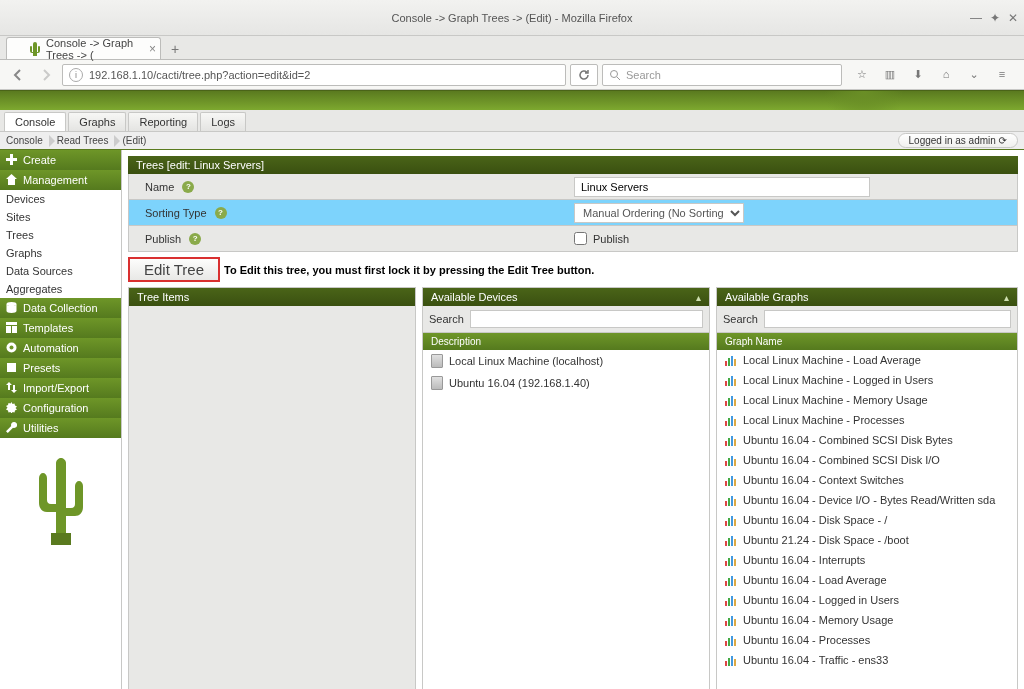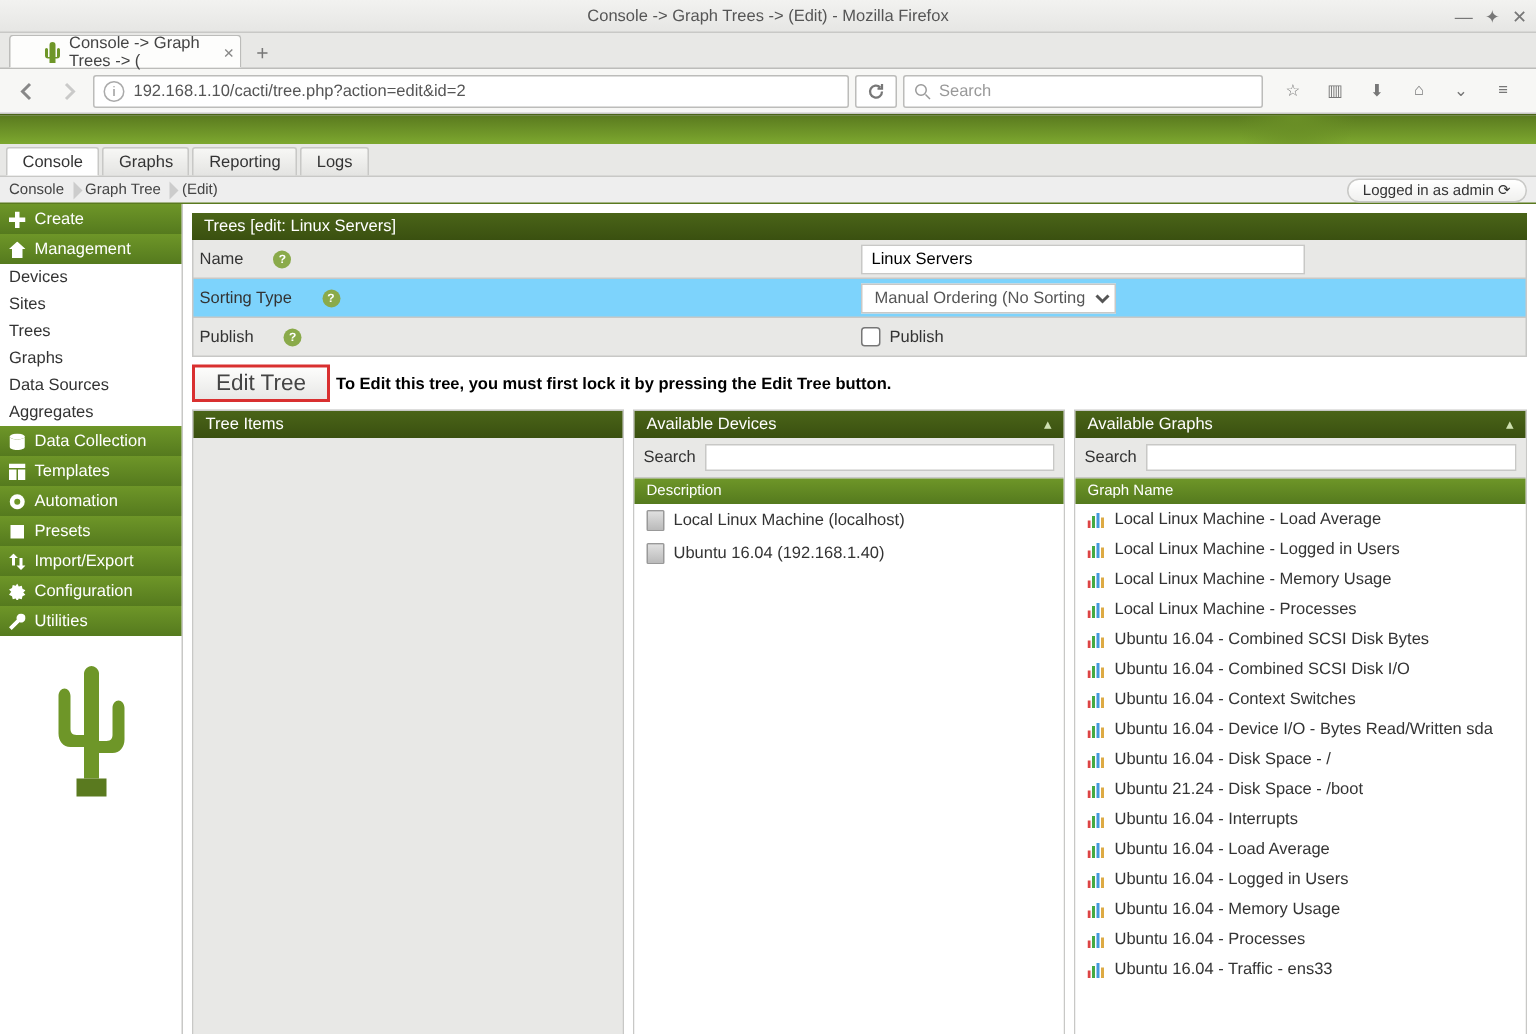--- a/index.html
+++ b/index.html
@@ -1,18 +1,18 @@
 <!DOCTYPE html>
 <html><head>
 <meta charset="utf-8">
 <style>
 *{box-sizing:border-box;margin:0;padding:0;font-family:Arial,Helvetica,sans-serif}
 body{background:#e8e8e6;font-size:11px;color:#333;overflow:hidden}
 
-.titlebar{height:22px;background:linear-gradient(#f2f2f0,#e6e6e4);border-bottom:1px solid #c8c8c6;display:flex;align-items:center;justify-content:center;position:relative}
+.titlebar{height:36px;background:linear-gradient(#f2f2f0,#e6e6e4);border-bottom:1px solid #c8c8c6;display:flex;align-items:center;justify-content:center;position:relative}
 .titlebar .title{color:#555;font-size:11px}
 .titlebar .wincontrols{position:absolute;right:6px;display:flex;gap:8px;color:#777;font-size:12px}
 .titlebar .wincontrols span{cursor:pointer}
 
 .tabstrip{height:24px;background:#e8e8e6;display:flex;align-items:flex-end;padding-left:6px;border-bottom:1px solid #bcbcba}
 .tab{height:22px;background:#fdfdfc;border:1px solid #bcbcba;border-bottom:none;border-radius:3px 3px 0 0;display:flex;align-items:center;padding:0 20px;margin-right:2px;min-width:150px;max-width:155px;font-size:11px;color:#444;position:relative}
 .tab .favicon{width:14px;height:14px;margin-right:5px;display:inline-block}
 .tab .close{position:absolute;right:4px;color:#888;font-size:12px}
 .newtab{width:24px;height:20px;color:#777;display:flex;align-items:center;justify-content:center;font-size:14px}
 
@@ -35,33 +35,33 @@
 
 .breadrow{height:18px;display:flex;align-items:center;justify-content:space-between;padding:0 6px;background:#eee;border-bottom:1px solid #5a7a1f}
 .breadcrumb{display:flex;gap:14px;font-size:10px;color:#444}
 .breadcrumb span{position:relative}
 .breadcrumb span:not(:last-child)::after{content:"";position:absolute;right:-12px;top:0;width:0;height:0;border-top:6px solid transparent;border-bottom:6px solid transparent;border-left:6px solid #ccc}
 .loginbox{background:linear-gradient(#fff,#f0f0ee);border:1px solid #c8c8c6;border-radius:10px;padding:1px 10px;font-size:10px;color:#333}
 
 .mainarea{display:flex;height:calc(689px - 22px - 24px - 30px - 20px - 20px - 18px)}
 
 .leftnav{width:122px;background:#fff;border-right:1px solid #c8c8c6;flex-shrink:0}
-.ln-section{background:linear-gradient(#6e9628,#557a1e);color:#fff;padding:4px 6px;font-size:11px;display:flex;align-items:center;gap:6px;cursor:pointer}
+.ln-section{background:linear-gradient(#6e9628,#557a1e);color:#fff;padding:4px 6px;font-size:11px;display:flex;align-items:flex-start;gap:6px;cursor:pointer}
 .ln-section svg{fill:#fff}
 .ln-item{padding:3px 6px;font-size:11px;color:#333;cursor:pointer}
 .cactus{margin:20px auto;display:block}
 
 .content{flex:1;padding:6px 6px 0 6px;background:#fff;overflow:hidden}
 .panel-head{background:linear-gradient(#4a6418,#3a5010);color:#fff;padding:3px 8px;font-size:11px}
 .panel-head.flex{display:flex;justify-content:space-between;align-items:center}
 .panel-head .collapse{color:#cfe0b0;font-size:10px}
 .form-row{display:flex;align-items:center;border:1px solid #c8c8c6;border-top:none;min-height:26px}
 .form-row:nth-child(even){background:#f4f4f2}
 .form-row:nth-child(odd){background:#e8e8e6}
-.form-label-cell{width:437px;padding:4px 4px;font-size:11px;color:#333;display:flex;align-items:flex-end;gap:20px}
+.form-label-cell{width:437px;padding:4px 16px;font-size:11px;color:#333;display:flex;align-items:flex-end;gap:8px}
 .form-value-cell{flex:1;padding:2px 8px}
 .form-value-cell input[type=text]{width:296px;height:20px;border:1px solid #c8c8c6;padding:0 6px;font-size:11px;background:#fff}
 .form-value-cell select{width:170px;height:20px;border:1px solid #c8c8c6;font-size:11px;background:#fff;color:#555;padding:0 4px}
 .form-value-cell label{font-size:11px;color:#333;display:flex;align-items:center;gap:6px}
 .help-icon{width:12px;height:12px;border-radius:50%;background:#8aaa4a;color:#fff;font-size:8px;display:inline-flex;align-items:center;justify-content:center;font-weight:bold}
 
 .edit-row{padding:5px 0;display:flex;align-items:center;gap:4px}
 .edit-btn{border:2px solid #d93030;background:linear-gradient(#fdfdfc,#e8e8e6);padding:2px 14px;font-size:15px;color:#444;cursor:pointer}
 .edit-msg{font-size:11px;color:#000;font-weight:bold}
 
@@ -146,21 +146,21 @@
 <div class="subtabs">
   <div class="subtab active">Console</div>
   <div class="subtab">Graphs</div>
   <div class="subtab">Reporting</div>
   <div class="subtab">Logs</div>
 </div>
 
 <div class="breadrow">
   <div class="breadcrumb">
     <span>Console</span>
-    <span>Graph Tree</span>
+    <span>Read Trees</span>
     <span>(Edit)</span>
   </div>
   <div class="loginbox"><span>Logged in as admin </span>⟳</div>
 </div>
 
 <div class="mainarea">
 
   <div class="leftnav">
     <div class="ln-section">
       <svg width="11" height="11" viewBox="0 0 11 11">

